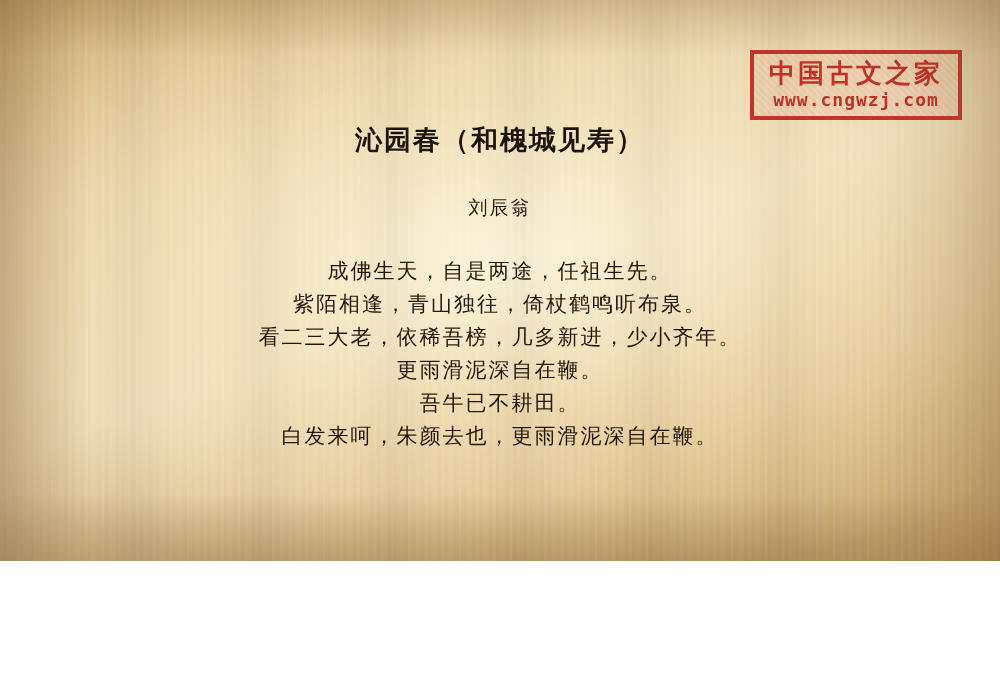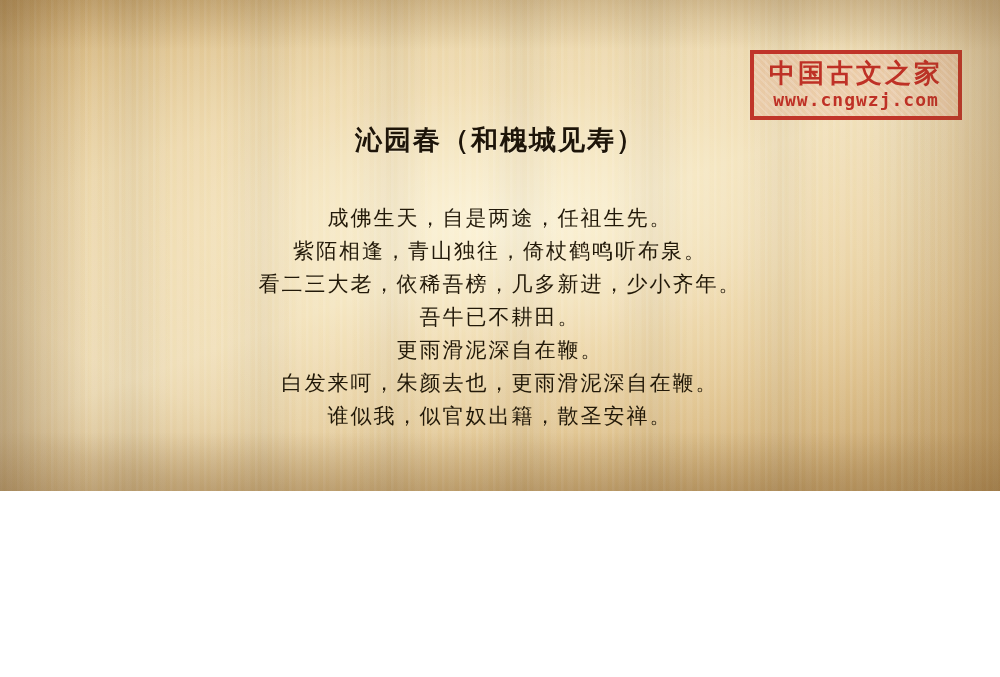--- a/index.html
+++ b/index.html
@@ -9,21 +9,21 @@
   body {
     width: 1000px;
     height: 677px;
     overflow: hidden;
     font-family: "DejaVu Serif", "Liberation Serif", serif;
   }
 
   #page {
     position: relative;
     width: 1000px;
-    height: 491px;
+    height: 561px;
     box-sizing: border-box;
     background-color: #e8d3a9;
     background-image:
       
       repeating-linear-gradient(90deg,
         rgba(255,255,255,0.07) 0px,
         rgba(255,255,255,0.07) 2px,
         rgba(140,100,50,0.05) 3px,
         rgba(140,100,50,0.05) 6px,
         rgba(255,255,255,0.04) 7px,
@@ -107,21 +107,21 @@
     color: #1e1509;
     text-shadow: 0 1px 0 rgba(255,255,255,0.25);
   }
   .poem-author {
     margin-top: 37px;
     font-size: 19px;
     letter-spacing: 2px;
     color: #241a0e;
   }
   .poem-lines {
-    margin-top: 44px;
+    margin-top: 34px;
   }
   .poem-line {
     font-size: 21px;
     line-height: 33px;
     letter-spacing: 2px;
     white-space: pre;
     color: #221909;
   }
 </style>
 </head>
@@ -129,24 +129,24 @@
 
 <div id="page">
 
   <div class="seal">
     <div class="seal-title">中国古文之家</div>
     <div class="seal-url">www.cngwzj.com</div>
   </div>
 
   <div class="content">
     <div class="poem-title">沁园春（和槐城见寿）</div>
+    <div class="poem-author">刘辰翁</div>
     <div class="poem-lines">
         <div class="poem-line">成佛生天，自是两途，任祖生先。</div>
         <div class="poem-line">紫陌相逢，青山独往，倚杖鹤鸣听布泉。</div>
         <div class="poem-line">看二三大老，依稀吾榜，几多新进，少小齐年。</div>
+        <div class="poem-line">更雨滑泥深自在鞭。</div>
         <div class="poem-line">吾牛已不耕田。</div>
-        <div class="poem-line">更雨滑泥深自在鞭。</div>
         <div class="poem-line">白发来呵，朱颜去也，更雨滑泥深自在鞭。</div>
-        <div class="poem-line">谁似我，似官奴出籍，散圣安禅。</div>
       </div>
   </div>
 
 </div>
 
 </body></html>

